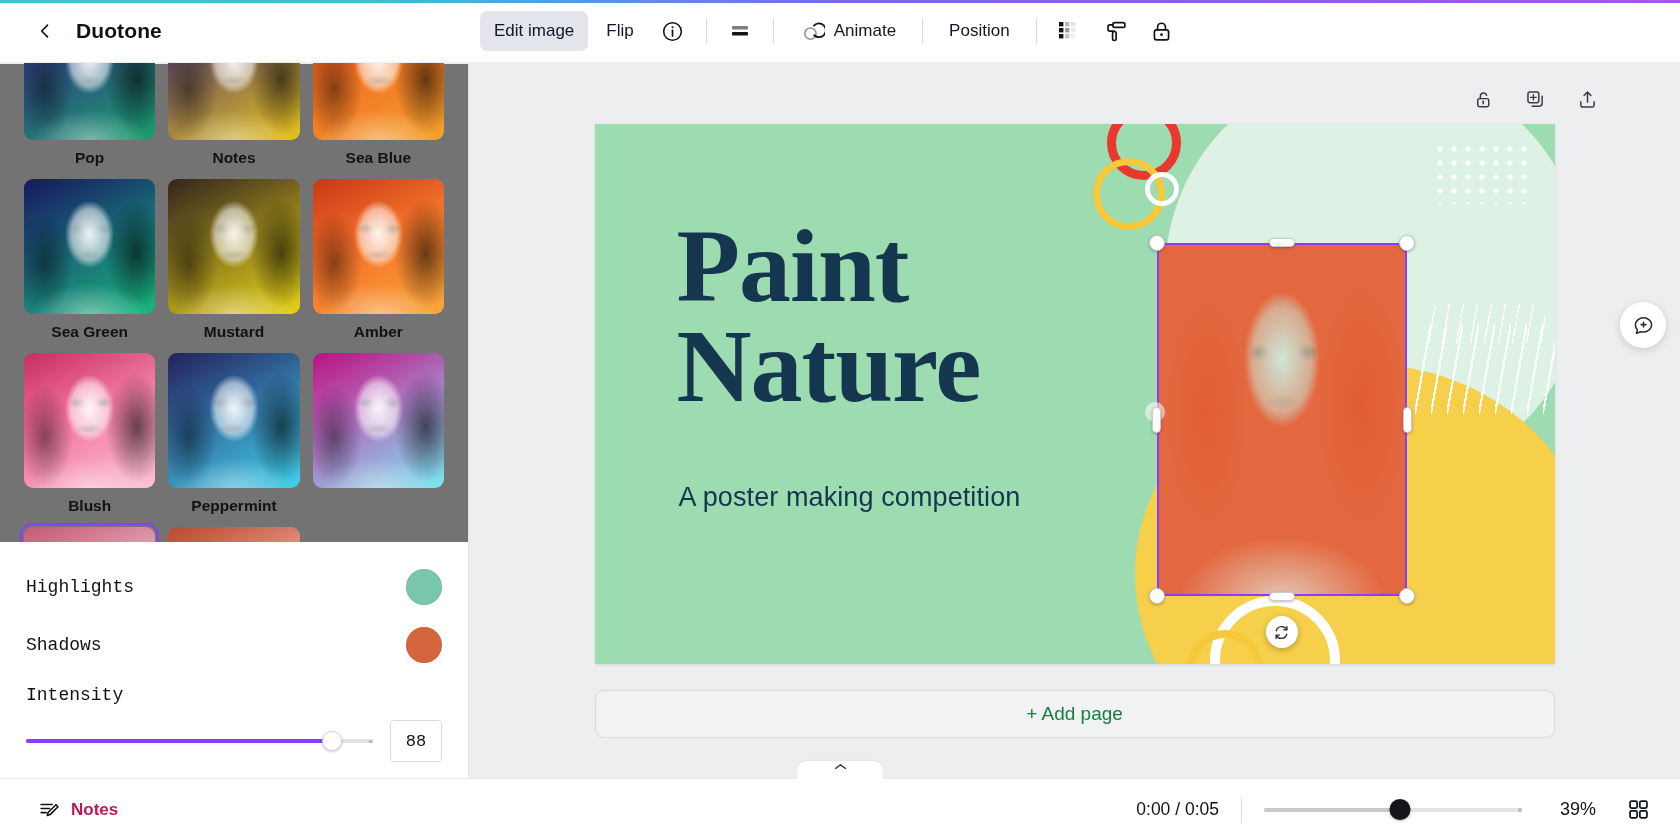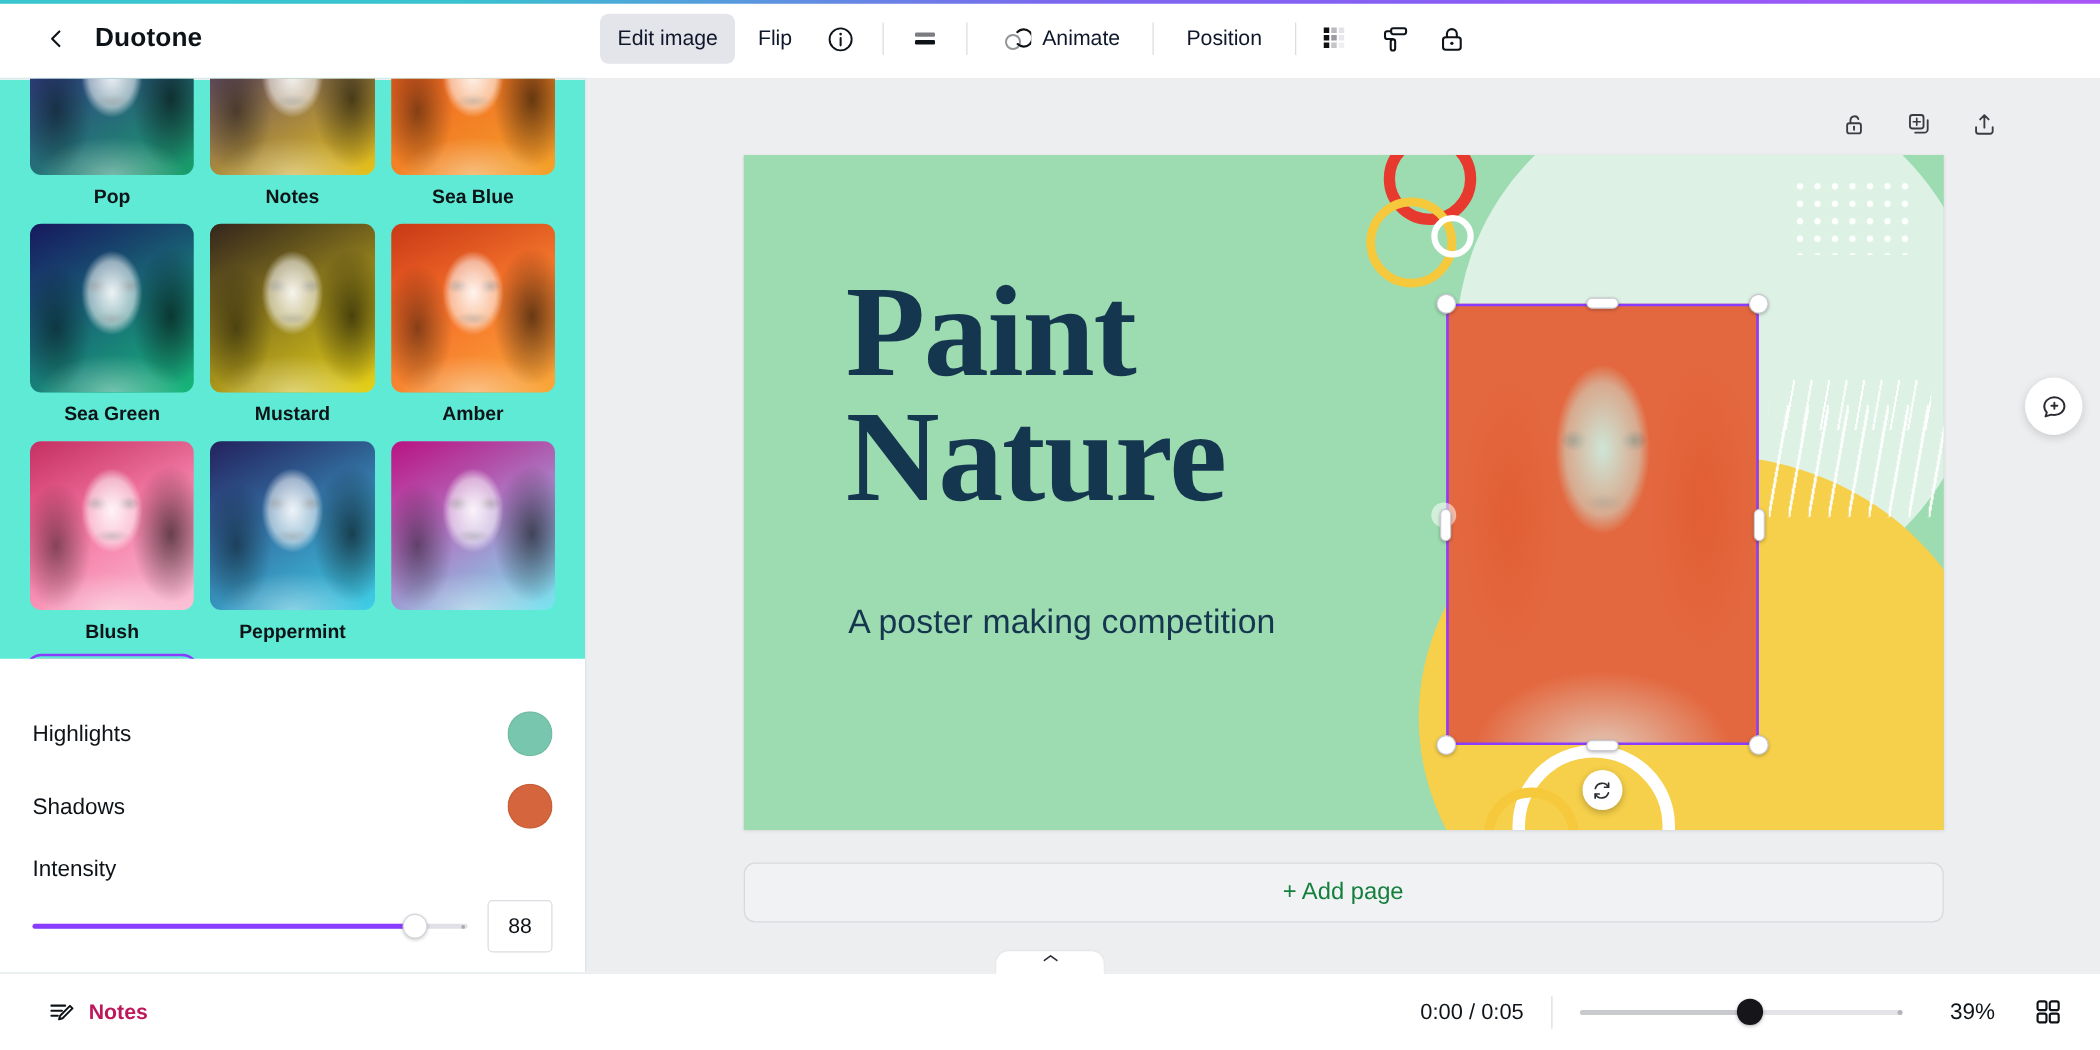--- a/index.html
+++ b/index.html
@@ -71,21 +71,21 @@
   }
   .tb-sep {
     width: 1px; height: 26px; background: #dcdce2; margin: 0 8px;
     align-self: center;
   }
   
   .body-row { flex: 1; display: flex; min-height: 0; }
   
   .sidebar {
     width: 468px; flex: 0 0 468px;
-    background: #5eead4;
+    background: #737373;
     display: flex; flex-direction: column;
     position: relative;
     border-top: 1px solid #eceef0;
     text-align: right;
   }
   .swatch-scroll {
     flex: 1;
     overflow: hidden;
     padding: 0 24px;
     position: relative;
@@ -122,22 +122,23 @@
       radial-gradient(ellipse 9% 6% at 41% 37%, rgba(0,0,0,.55) 0%, rgba(0,0,0,0) 75%),
       radial-gradient(ellipse 9% 6% at 60% 37%, rgba(0,0,0,.55) 0%, rgba(0,0,0,0) 75%),
       radial-gradient(ellipse 13% 5% at 50% 56%, rgba(0,0,0,.42) 0%, rgba(0,0,0,0) 80%),
       radial-gradient(ellipse 30% 52% at 16% 62%, rgba(0,0,0,.45) 0%, rgba(0,0,0,0) 72%),
       radial-gradient(ellipse 34% 58% at 86% 55%, rgba(0,0,0,.58) 0%, rgba(0,0,0,0) 70%),
       radial-gradient(ellipse 60% 30% at 50% 100%, rgba(255,255,255,.40) 0%, rgba(255,255,255,0) 75%),
       linear-gradient(160deg, rgba(0,0,0,.18) 0%, rgba(0,0,0,0) 45%);
     mix-blend-mode: normal;
   }
   .sliders {
-    padding: 31px 26px 0 26px;
+    padding: 16px 26px 0 26px;
     background: #fff;
+    font-family: Liberation Mono, monospace;
   }
   .ctrl-row {
     display: flex; align-items: center; justify-content: space-between;
     height: 58px;
   }
   .ctrl-label { font-size: 18px; color: #0e1318; }
   .color-dot {
     width: 36px; height: 36px; border-radius: 50%;
     cursor: pointer; border: 1px solid rgba(0,0,0,.06);
   }

